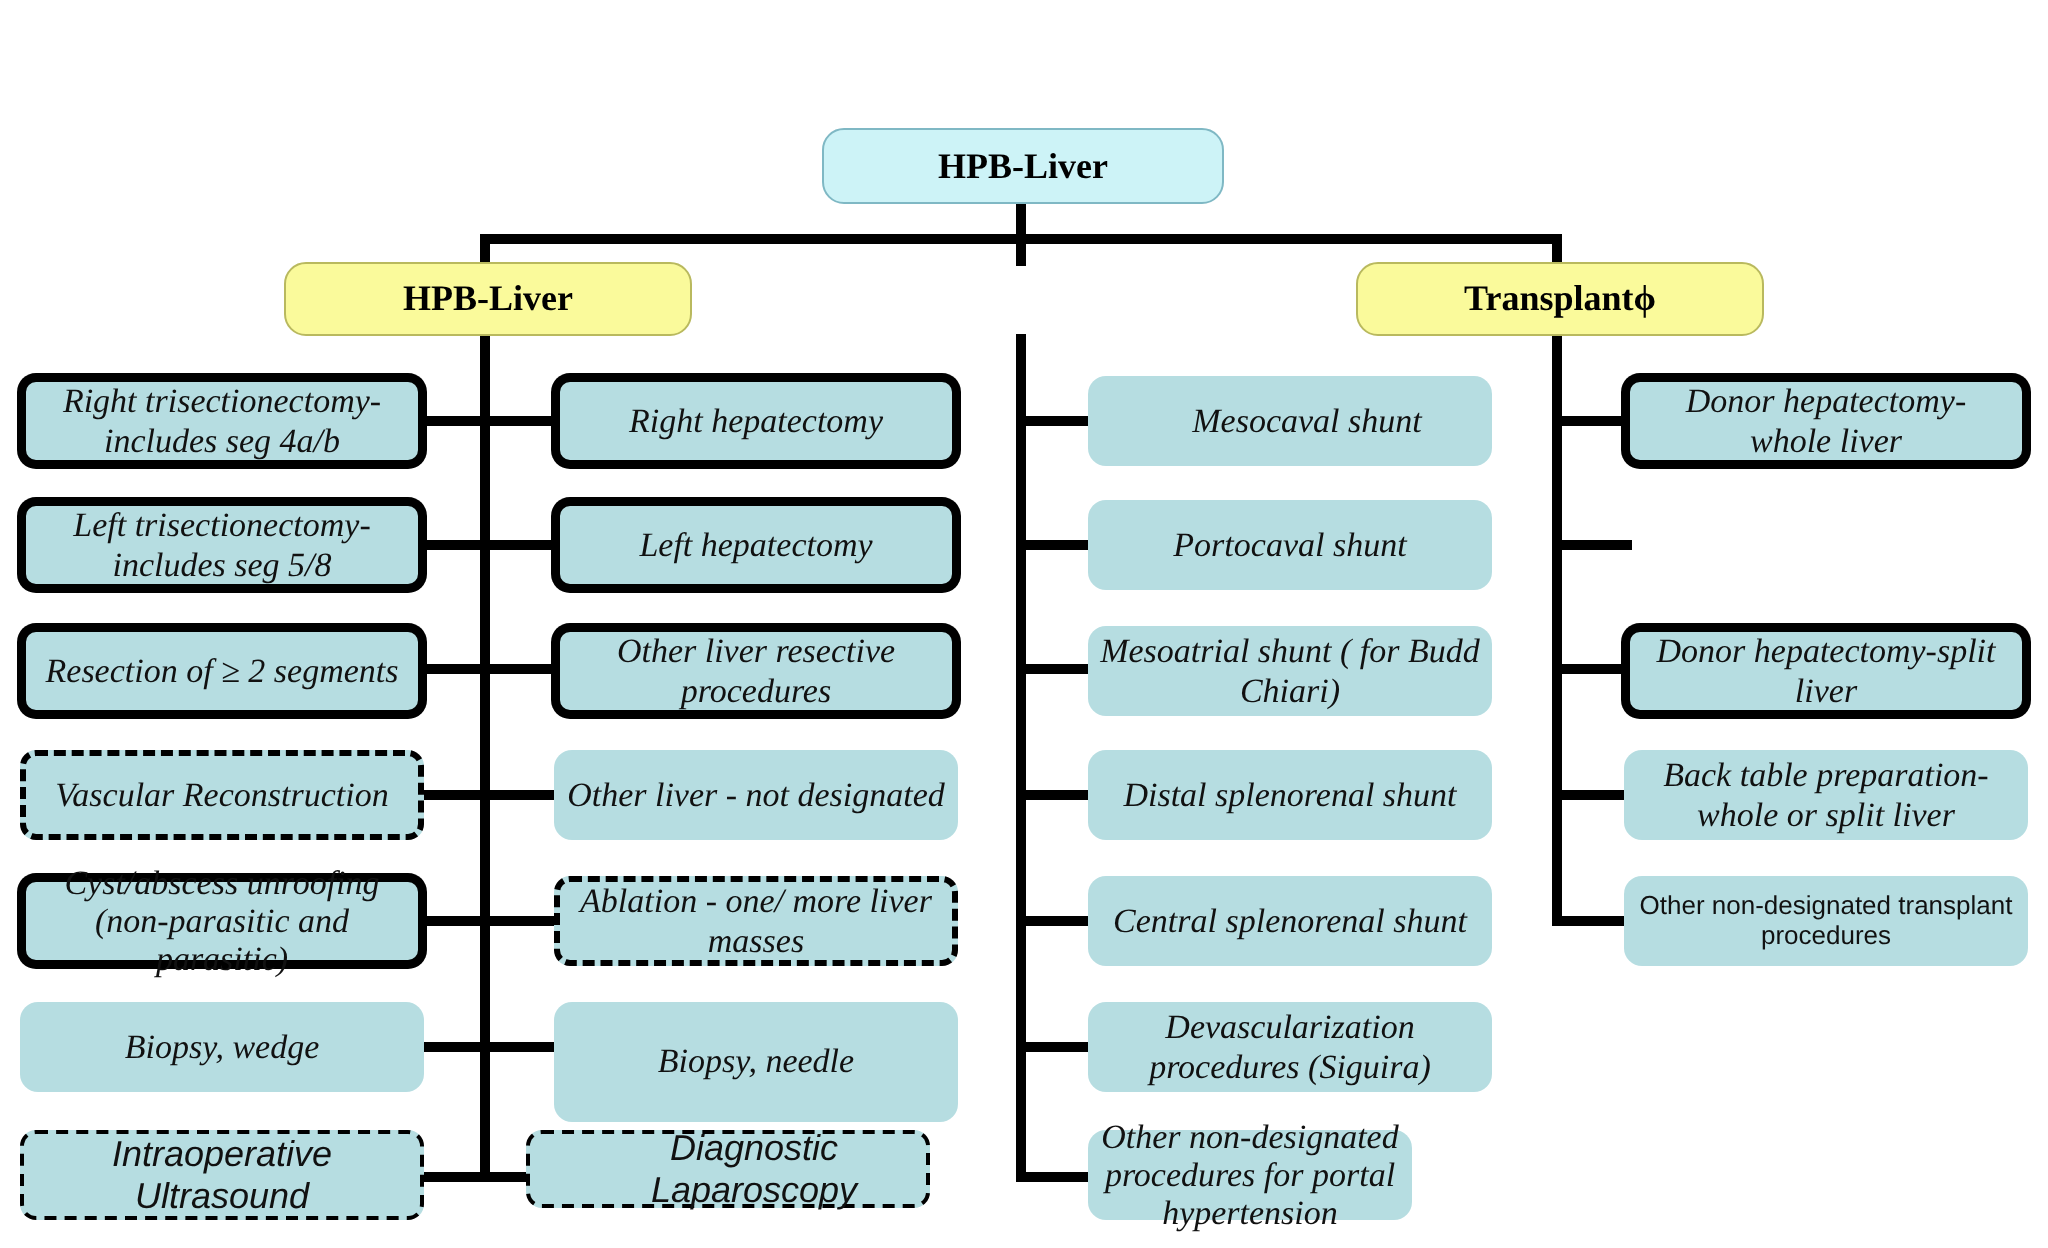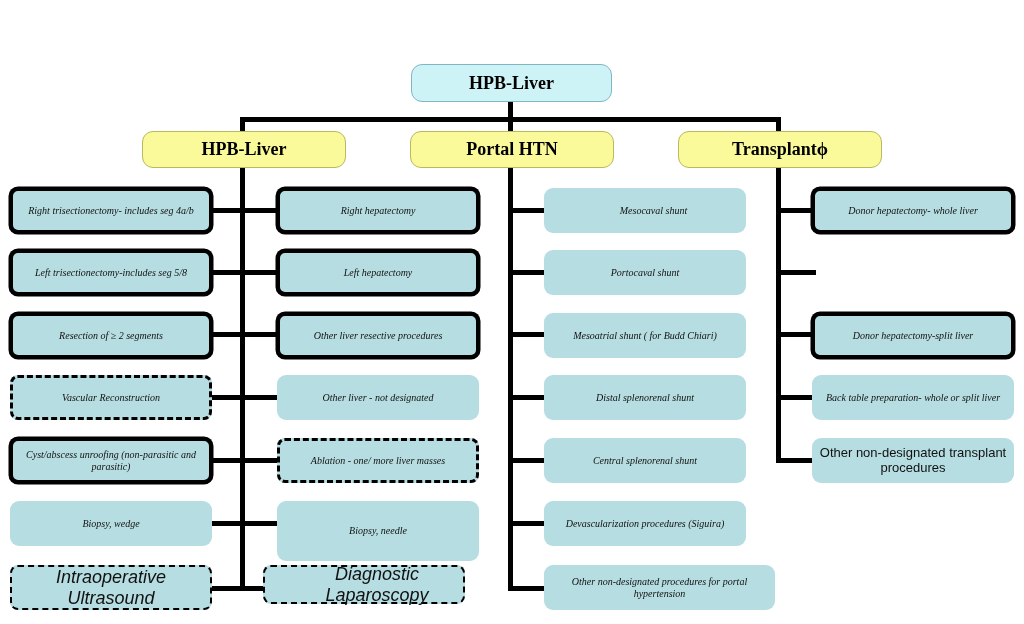--- a/index.html
+++ b/index.html
@@ -39,21 +39,21 @@
     background:#fafa9b;
     border:1px solid #b9b95e;
     font-weight:bold;font-size:18px;color:#000;
     border-radius:11px;
   }
 
   
   .leaf{
     background:#b6dde1;
     font-style:italic;
-    font-size:10px;
+    font-size:17px;
     color:#111;
   }
   
   .b-none{border:none;}
   
   .b-solid{
     border:3px solid #000;
     box-shadow:0 0 0 1.5px #000;
     border-radius:8px;
   }
@@ -119,23 +119,20 @@
   <div class="line" style="left:776px;top:395px;width:40px;height:5px;"></div>
   <div class="line" style="left:776px;top:458px;width:40px;height:5px;"></div>
 
   <div class="node root" style="left:411px;top:64px;width:201px;height:38px;">
     <span>HPB-Liver</span>
   </div>
 
   <div class="node cat" style="left:142px;top:131px;width:204px;height:37px;">
     <span>HPB-Liver</span>
   </div>
-  <div class="node cat" style="left:410px;top:131px;width:204px;height:37px;">
-    <span>Portal HTN</span>
-  </div>
   <div class="node cat" style="left:678px;top:131px;width:204px;height:37px;">
     <span>Transplantϕ</span>
   </div>
 
   <div class="node leaf b-solid" style="left:10px;top:188px;width:202px;height:45px;">
     <span>Right trisectionectomy- includes seg 4a/b</span>
     </div>
   <div class="node leaf b-solid" style="left:10px;top:250px;width:202px;height:45px;">
     <span>Left trisectionectomy-includes seg 5/8</span>
     </div>
@@ -188,21 +185,21 @@
     </div>
   <div class="node leaf b-none" style="left:544px;top:375px;width:202px;height:45px;">
     <span>Distal splenorenal shunt</span>
     </div>
   <div class="node leaf b-none" style="left:544px;top:438px;width:202px;height:45px;">
     <span>Central splenorenal shunt</span>
     </div>
   <div class="node leaf b-none" style="left:544px;top:501px;width:202px;height:45px;">
     <span>Devascularization procedures (Siguira)</span>
     </div>
-  <div class="node leaf b-none" style="left:544px;top:565px;width:231px;height:45px;">
+  <div class="node leaf b-none" style="left:544px;top:565px;width:162px;height:45px;">
     <span>Other non-designated procedures for portal hypertension</span>
     </div>
 
   <div class="node leaf b-solid" style="left:812px;top:188px;width:202px;height:45px;">
     <span>Donor hepatectomy- whole liver</span>
     </div>
   <div class="node leaf b-solid" style="left:812px;top:313px;width:202px;height:45px;">
     <span>Donor hepatectomy-split liver</span>
     </div>
   <div class="node leaf b-none" style="left:812px;top:375px;width:202px;height:45px;">

